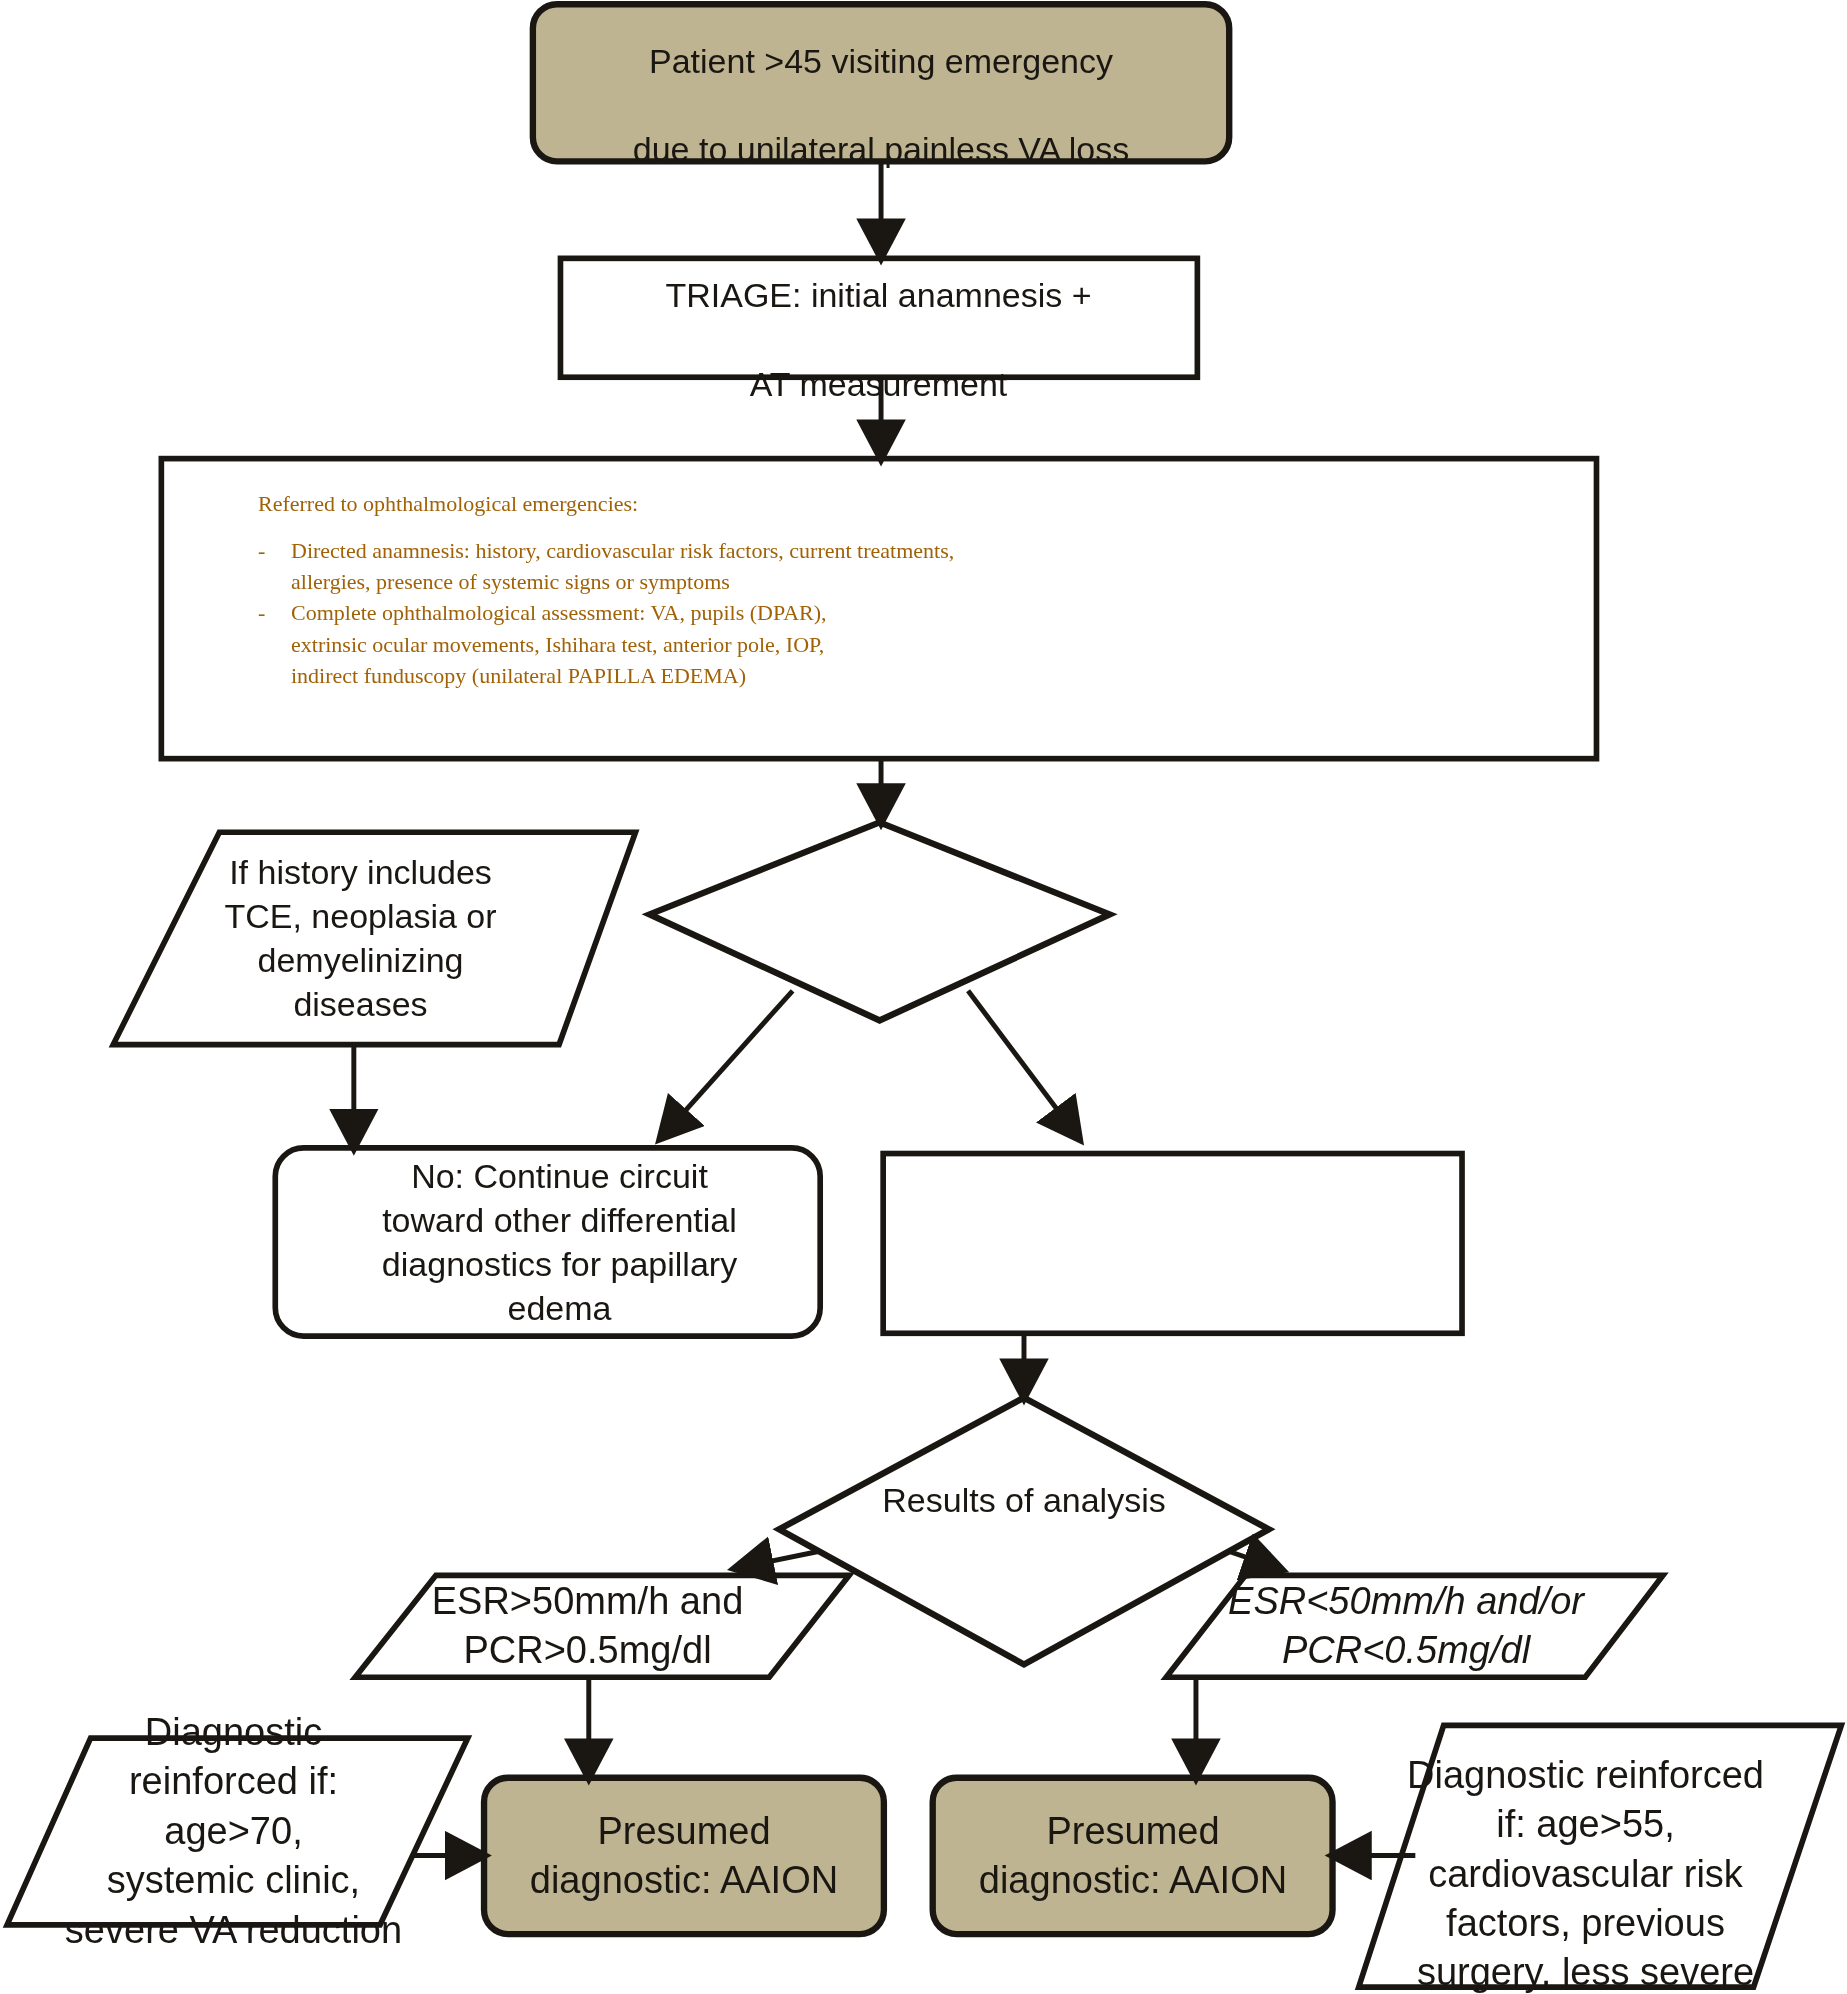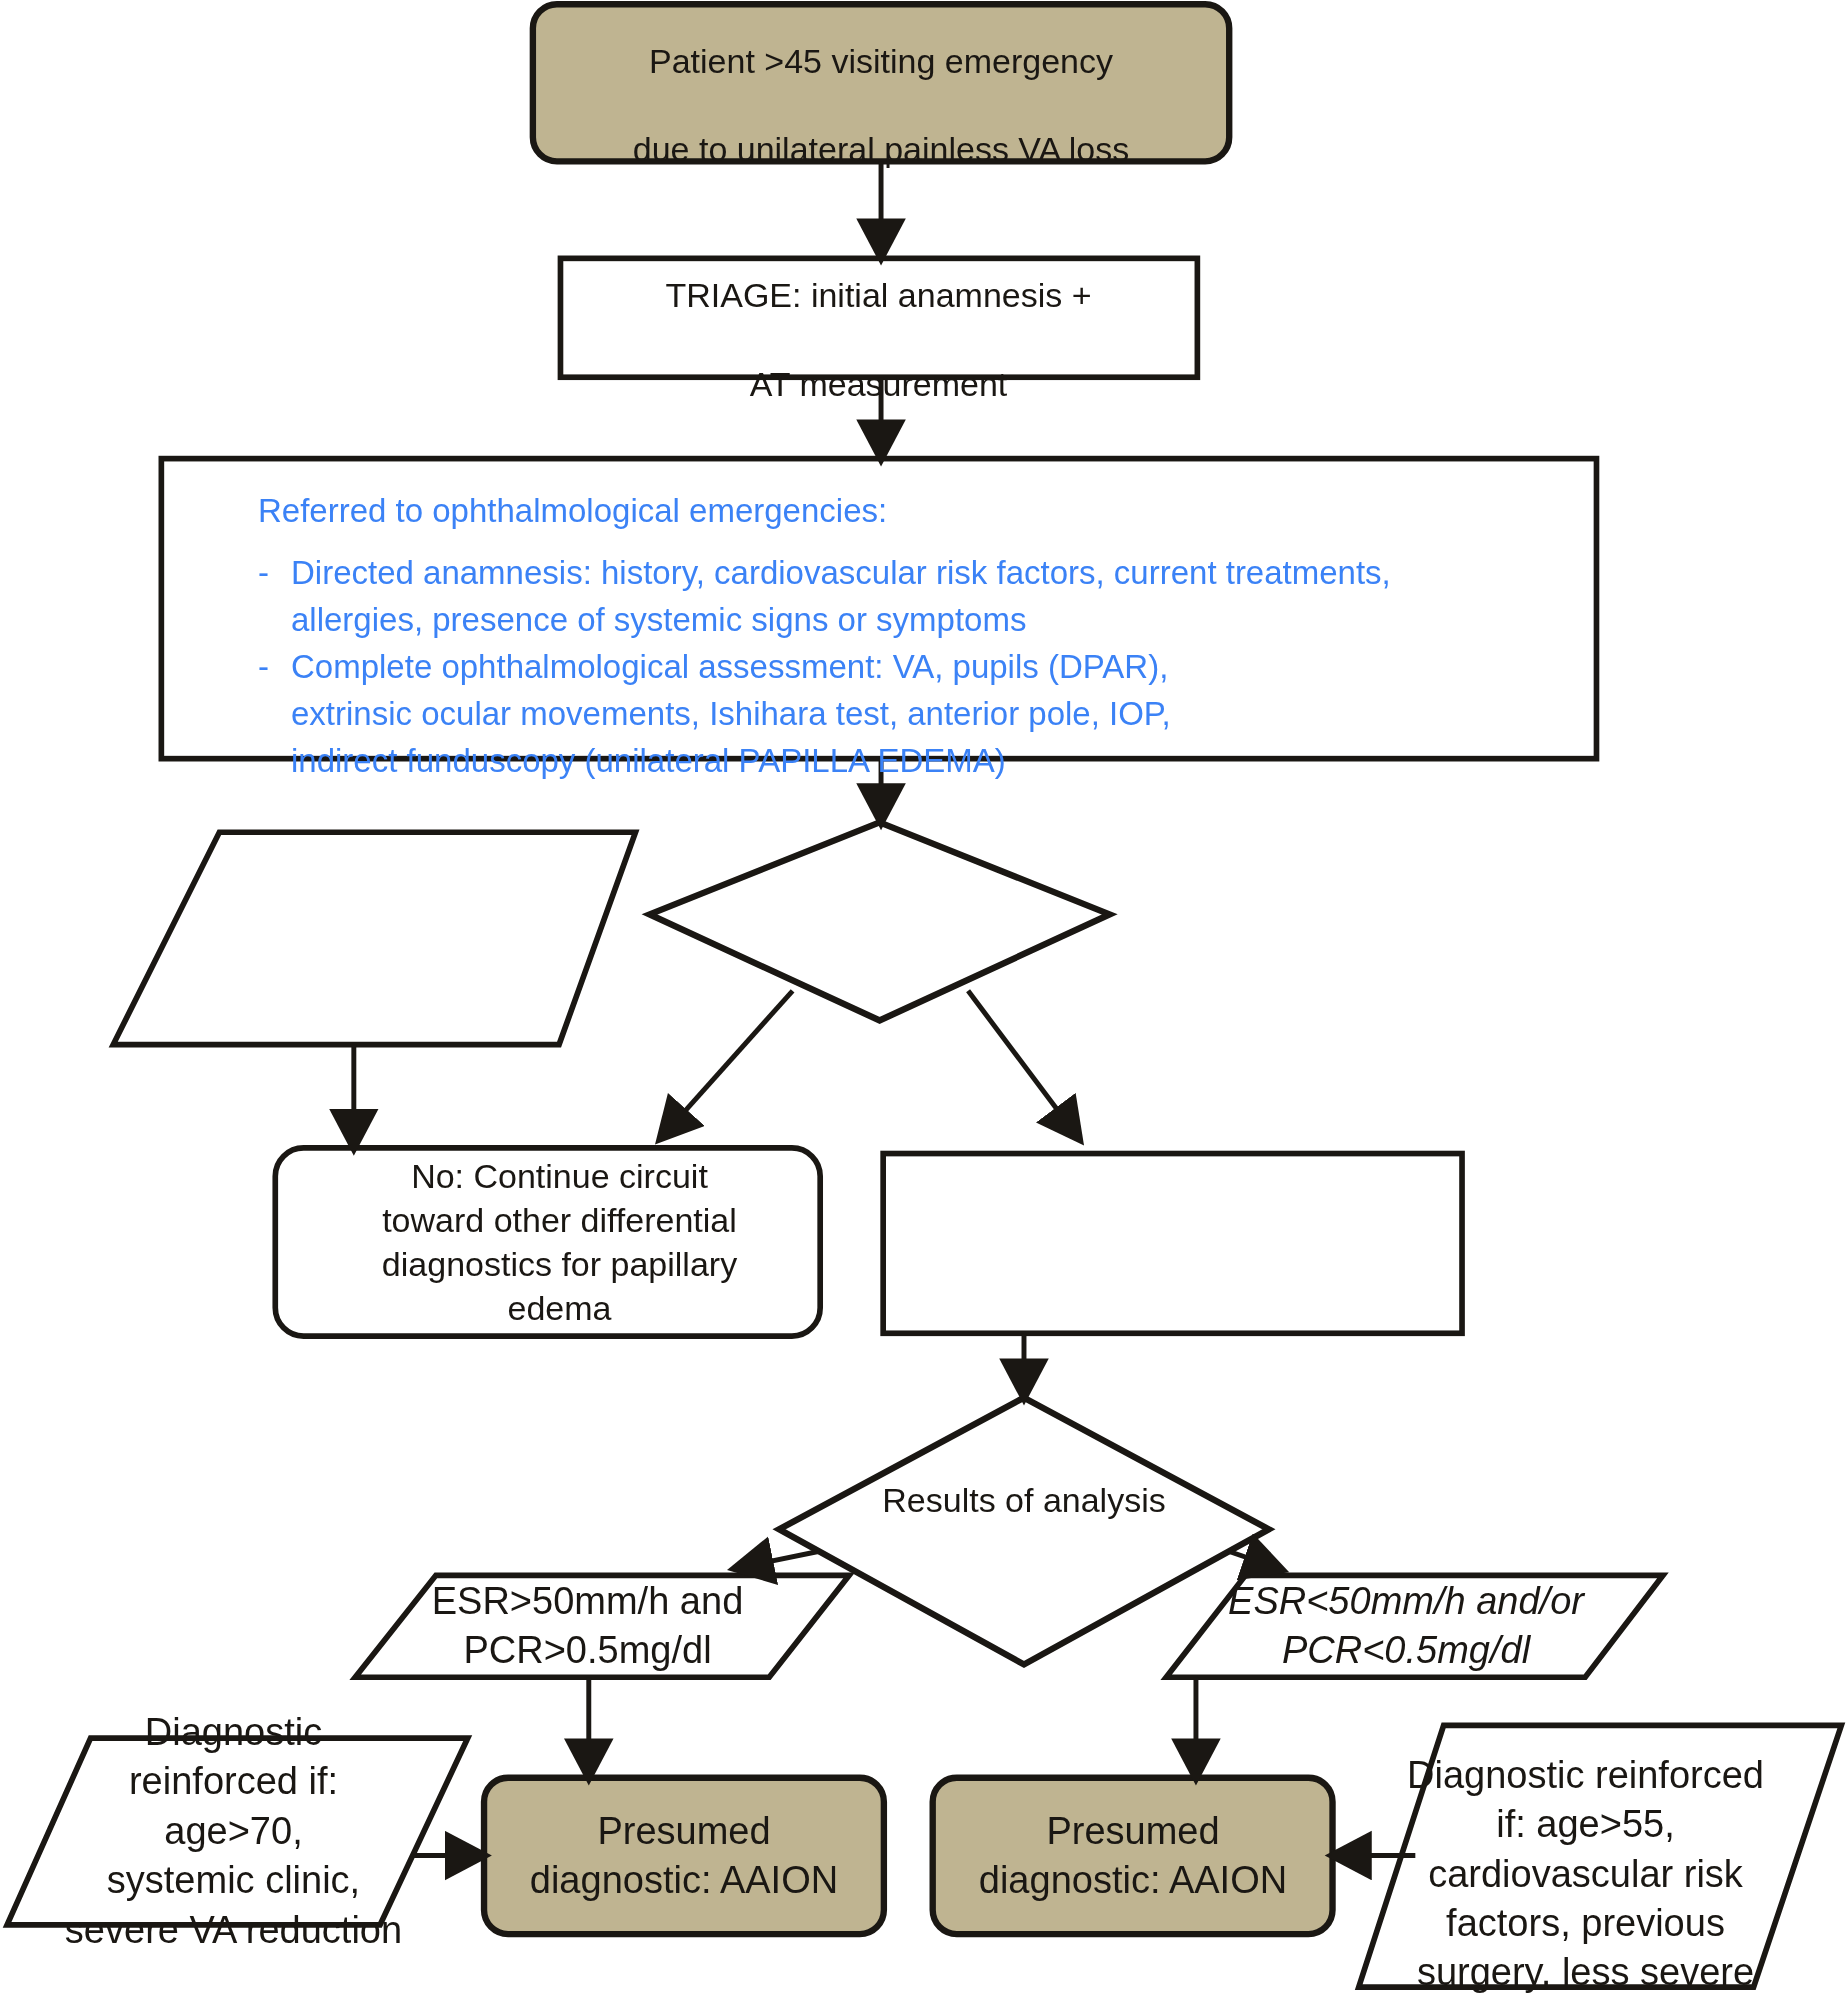--- a/index.html
+++ b/index.html
@@ -15,23 +15,23 @@
     color:#1a1713;
     font-family:"Liberation Sans",sans-serif;
     white-space:pre-line;
     line-height:1.30;
     pointer-events:none;
   }
   .t-46{font-size:38px;}
   .t-48{font-size:34px;}
   .big-box-text{
     position:absolute;
-    color:#3b82f6;
-    font-family:Liberation Sans, sans-serif;
-    font-size:33px;
+    color:#a16207;
+    font-family:Liberation Serif, serif;
+    font-size:22px;
     line-height:1.42;
     text-align:left;
   }
   .bullet-row{display:flex;}
   .bullet-dash{width:33px;flex:0 0 33px;}
   .bullet-body{flex:1 1 auto;white-space:pre-line;}
   .heading-line{margin-bottom:15.6px;}
 </style>
 </head>
 <body>
@@ -145,20 +145,24 @@
     </div>
     <div class="bullet-row">
       <div class="bullet-dash">-</div>
       <div class="bullet-body">Complete ophthalmological assessment: VA, pupils (DPAR),
 extrinsic ocular movements, Ishihara test, anterior pole, IOP,
 indirect funduscopy (unilateral PAPILLA EDEMA)</div>
     </div>
   </div>
 
 
+  <div class="node-text t-48" style="left:134px;top:839px;width:453px;height:198px;">If history includes
+TCE, neoplasia or
+demyelinizing
+diseases</div>
 
   <div class="node-text t-48" style="left:287px;top:1148px;width:545px;height:188px;">No: Continue circuit
 toward other differential
 diagnostics for papillary
 edema</div>
 
 
   <div class="node-text t-48" style="left:779px;top:1458px;width:490px;height:85px;">Results of analysis</div>
 
   <div class="node-text t-46" style="left:368px;top:1575px;width:439px;height:102px;">ESR&gt;50mm/h and

